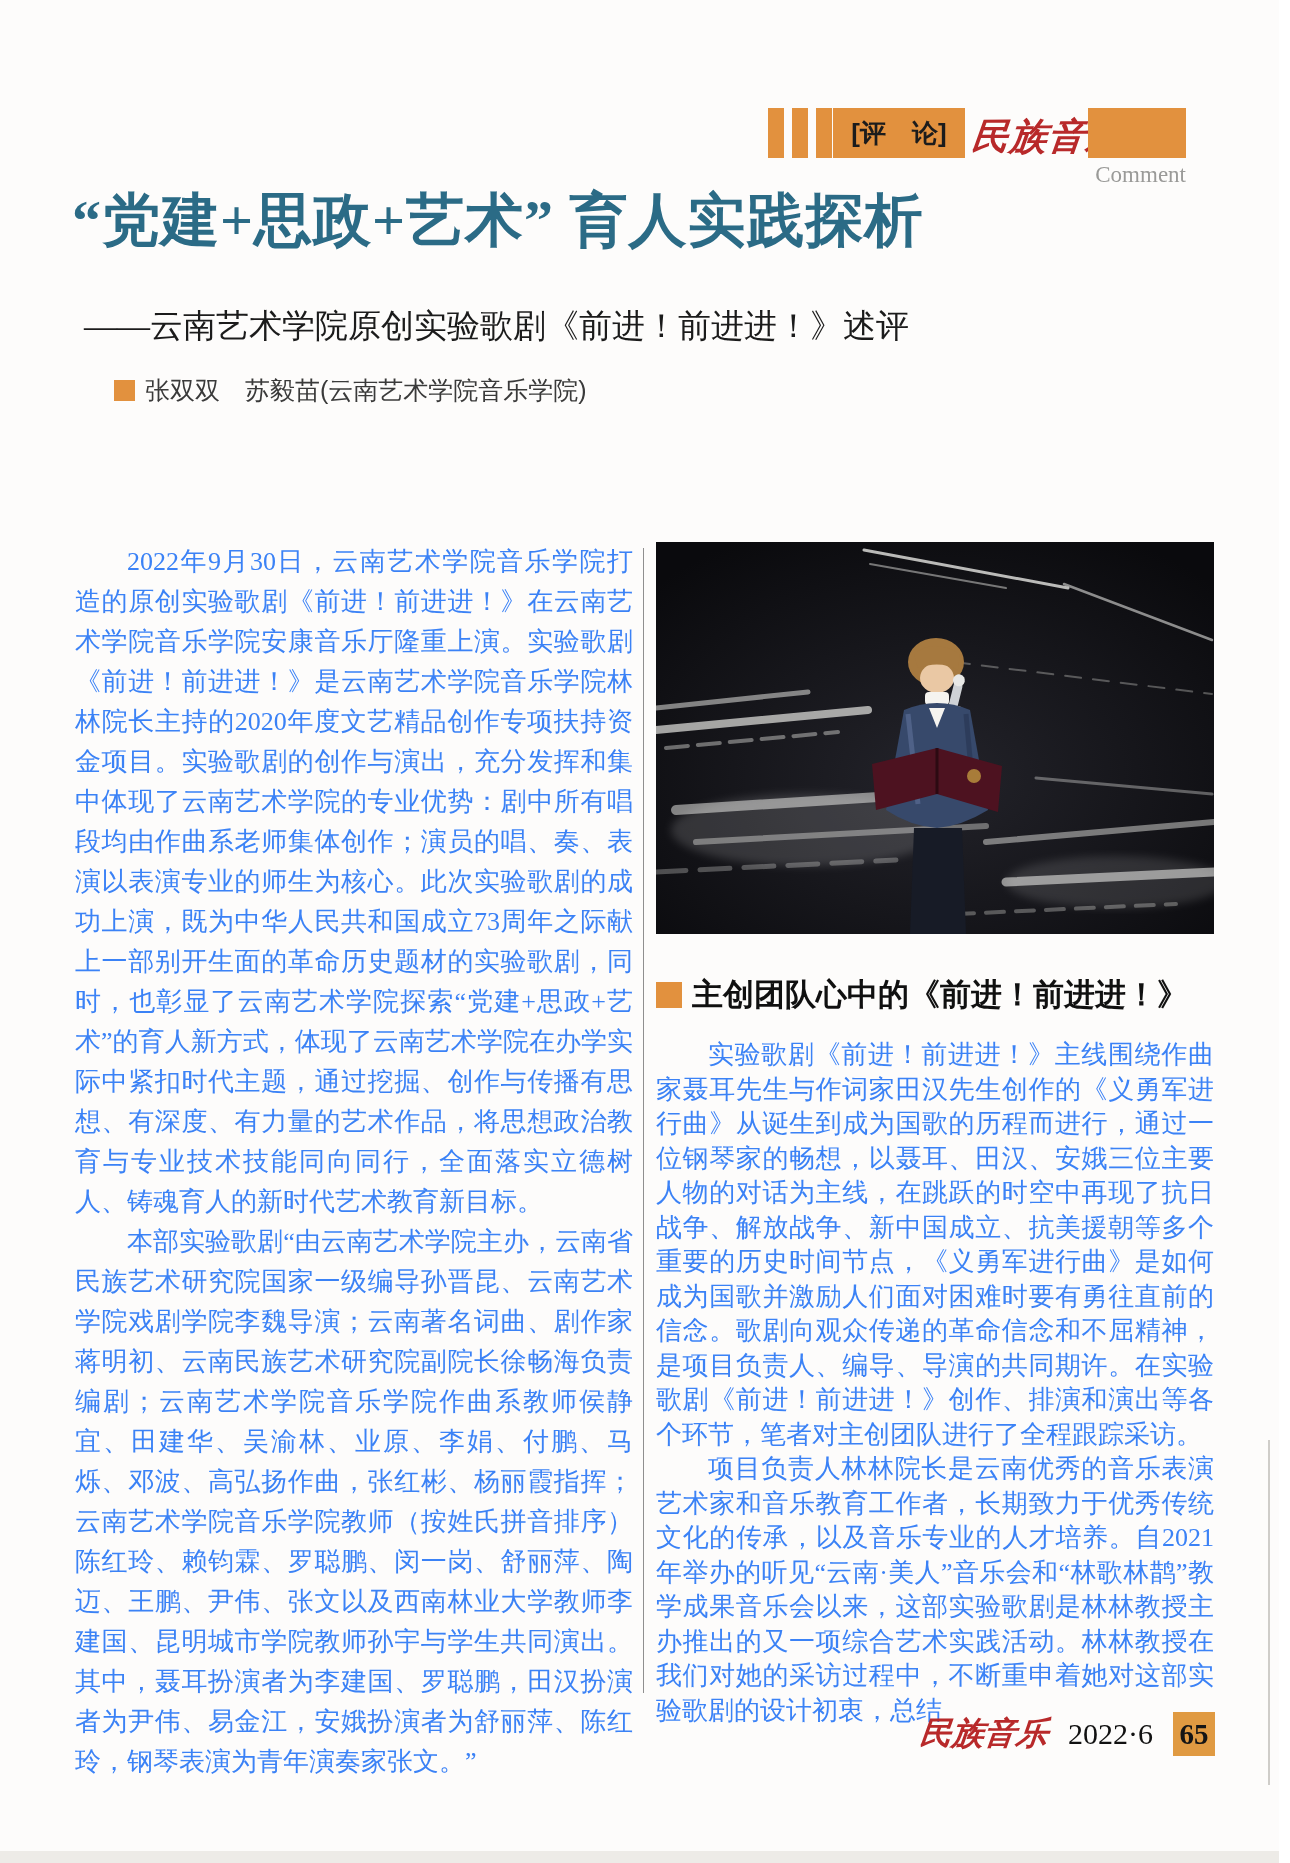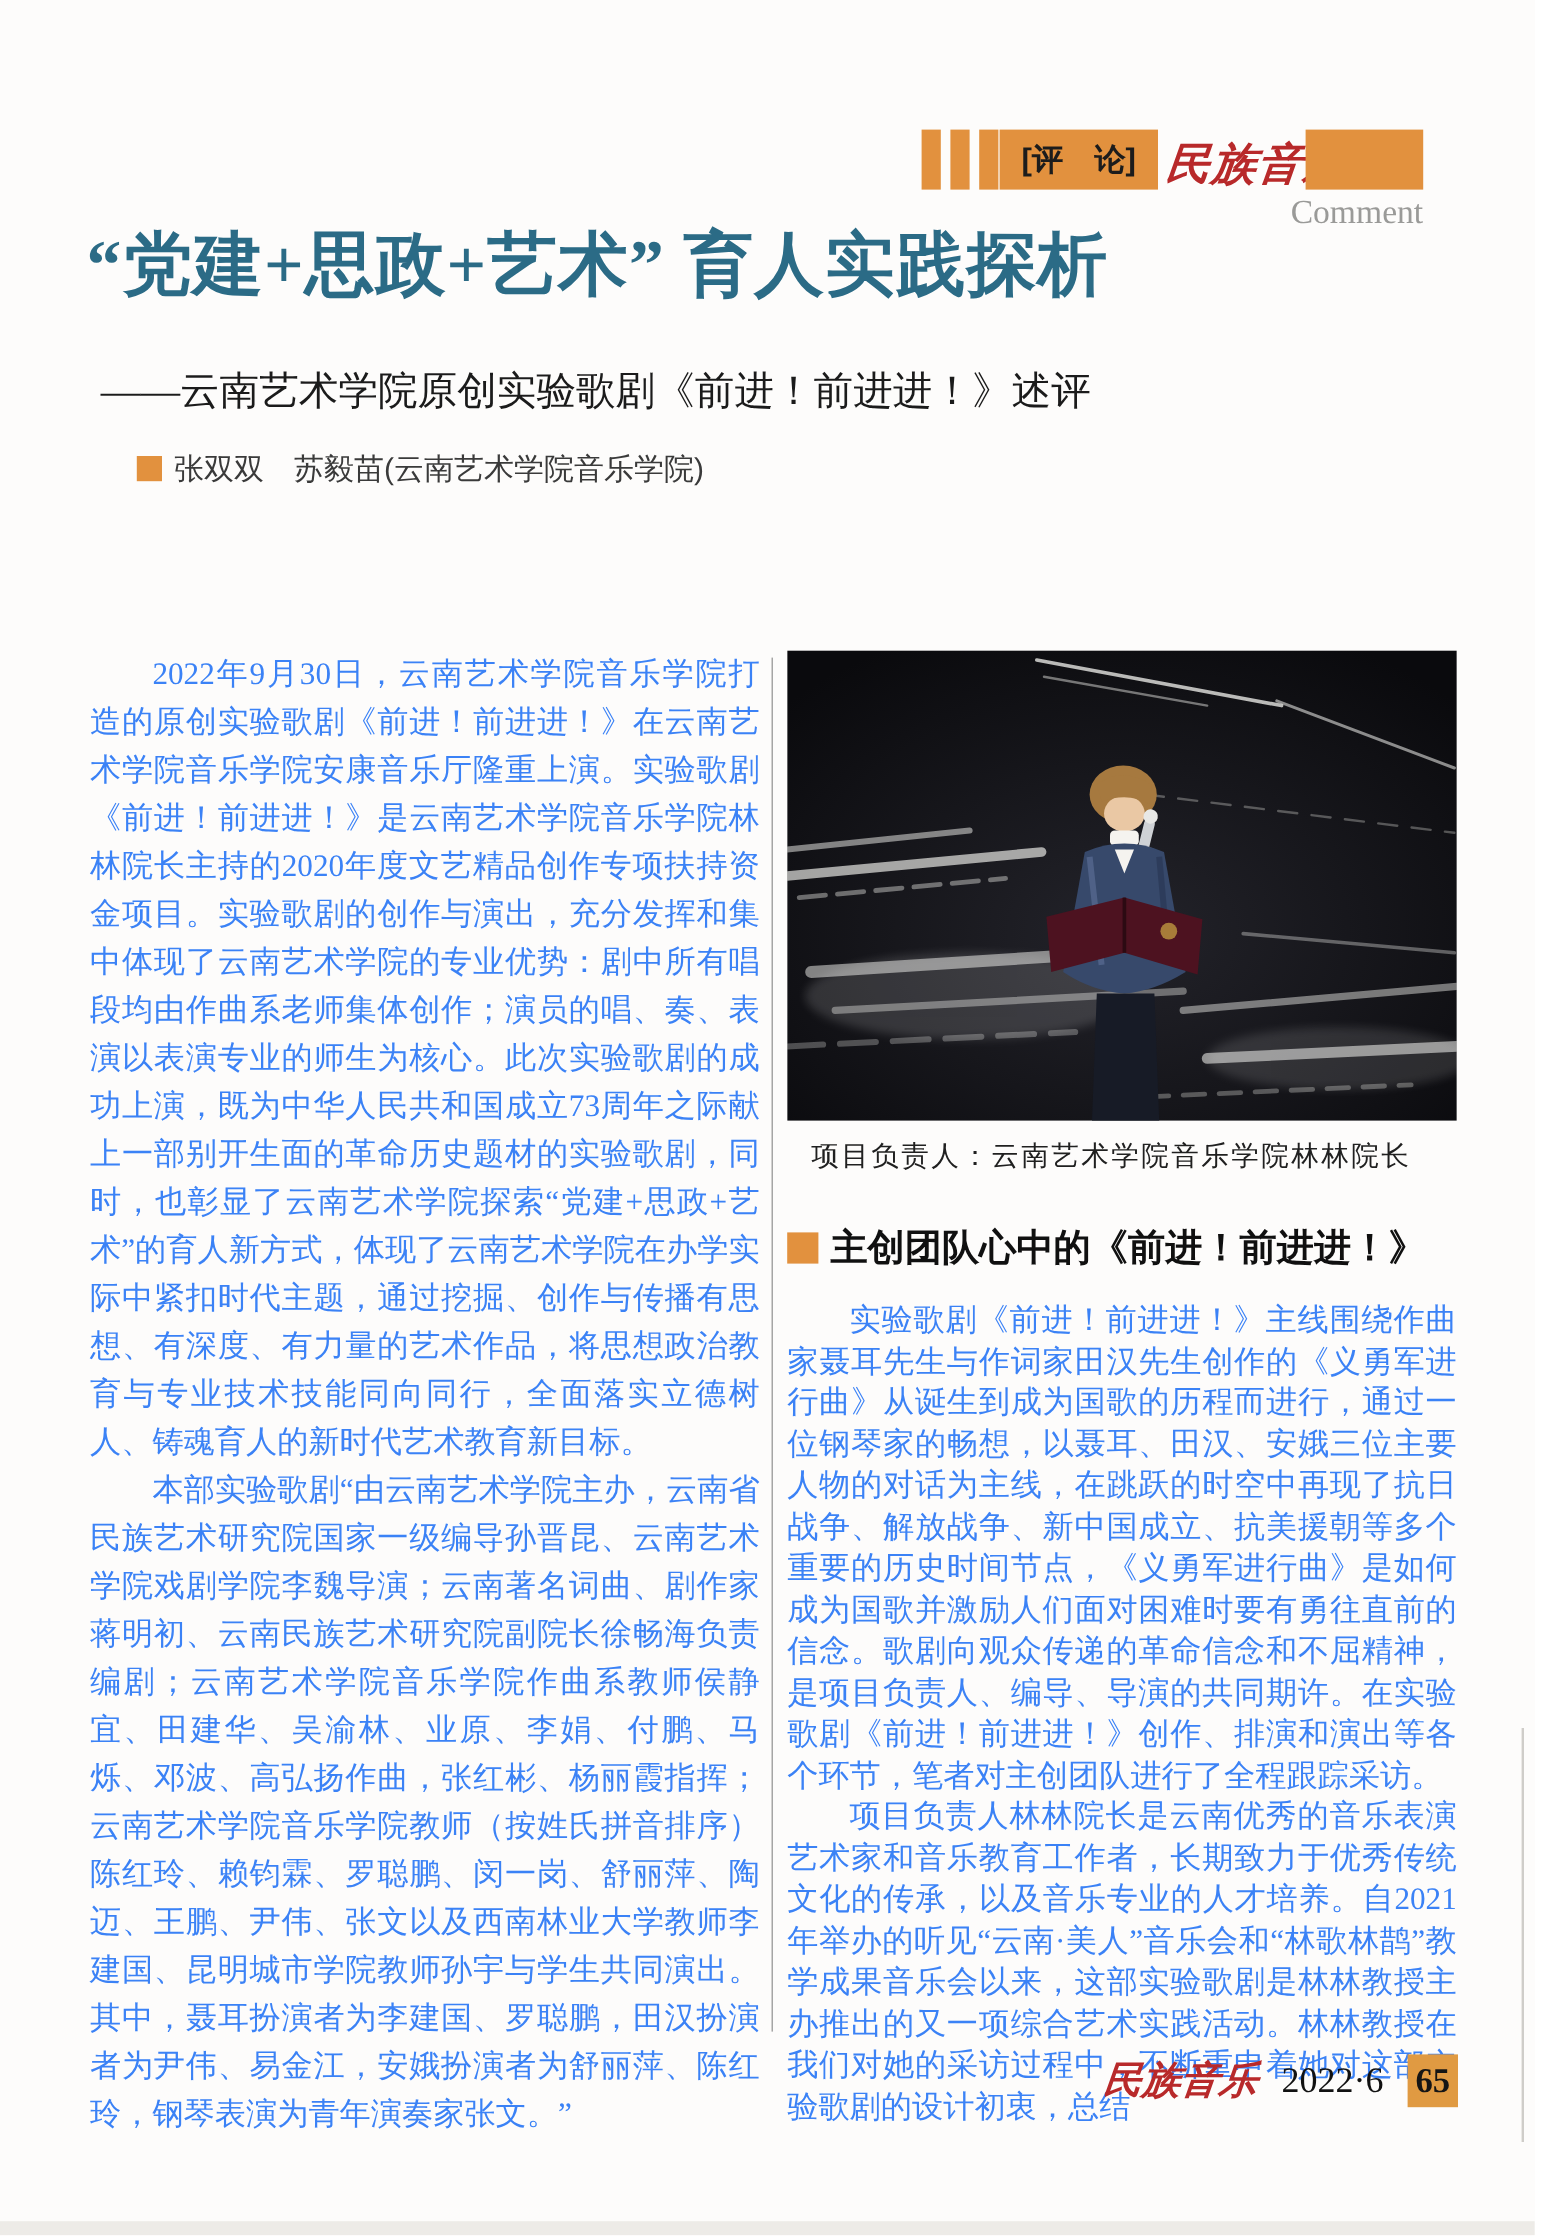--- a/index.html
+++ b/index.html
@@ -10,21 +10,21 @@
   .bars{position:absolute;left:768px;top:108px;display:flex;gap:8px;}
   .bar{width:16px;height:50px;background:#e2913e;}
   .cat-box{position:absolute;left:833px;top:108px;width:132px;height:50px;background:#e2913e;
            display:flex;align-items:center;justify-content:center;
            font-family:"Liberation Sans", sans-serif;font-size:26px;font-weight:600;color:#1c1c1c;}
   .script-logo{color:#b8292a;font-family:"Liberation Serif", serif;font-style:italic;font-weight:bold;
            transform:skewX(-6deg);}
   .logo-top{position:absolute;left:972px;top:112px;font-size:37px;letter-spacing:1px;}
   .head-rect{position:absolute;left:1088px;top:108px;width:98px;height:50px;background:#e2913e;}
   .comment-en{position:absolute;left:1028px;top:162px;width:158px;text-align:right;
-           color:#9a9a98;font-size:28px;font-family:"Liberation Serif", serif;}
+           color:#9a9a98;font-size:23px;font-family:"Liberation Serif", serif;}
 
   
   .title{position:absolute;left:72px;top:182px;margin:0;white-space:nowrap;
          font-size:58px;font-weight:900;color:#2b6b86;letter-spacing:1px;
          font-family:"Liberation Serif", serif;}
   .subtitle{position:absolute;left:84px;top:304px;font-size:33px;color:#1b1b1b;white-space:nowrap;
          font-family:"Liberation Serif", serif;}
   .authors{position:absolute;left:75px;top:374px;display:flex;align-items:center;gap:10px;
          font-family:"Liberation Sans", sans-serif;font-size:25px;color:#3a3a3a;padding-left:39px;}
   .sq{width:21px;height:21px;background:#e2913e;flex:0 0 auto;}
@@ -139,21 +139,20 @@
           <path d="M252,172 L262,262" stroke="#55688e" stroke-width="5" fill="none" opacity="0.8"></path>
           <path d="M310,172 L318,260" stroke="#2a3a58" stroke-width="5" fill="none" opacity="0.8"></path>
           <path d="M273,166 L281,186 L289,166 Z" fill="#f5f3ef"></path>
           <path d="M216,222 L281,206 L346,224 L342,270 L281,252 L220,268 Z" fill="#4d1220"></path>
           <path d="M281,206 L281,252" stroke="#2c0a12" stroke-width="3"></path>
           <circle cx="318" cy="234" r="7" fill="#b98f3e" opacity="0.85"></circle>
           <path d="M258,286 L306,286 L310,392 L254,392 Z" fill="#171b26"></path>
         </g>
       </svg>
     </figure>
-    <figcaption class="caption">项目负责人：云南艺术学院音乐学院林林院长</figcaption>
 
     <h2 class="section">
       <span class="sq2"></span>
       <span>主创团队心中的《前进！前进进！》</span>
     </h2>
 
     <p class="rt rt1">实验歌剧《前进！前进进！》主线围绕作曲家聂耳先生与作词家田汉先生创作的《义勇军进行曲》从诞生到成为国歌的历程而进行，通过一位钢琴家的畅想，以聂耳、田汉、安娥三位主要人物的对话为主线，在跳跃的时空中再现了抗日战争、解放战争、新中国成立、抗美援朝等多个重要的历史时间节点，《义勇军进行曲》是如何成为国歌并激励人们面对困难时要有勇往直前的信念。歌剧向观众传递的革命信念和不屈精神，是项目负责人、编导、导演的共同期许。在实验歌剧《前进！前进进！》创作、排演和演出等各个环节，笔者对主创团队进行了全程跟踪采访。</p>
     <p class="rt rt2">项目负责人林林院长是云南优秀的音乐表演艺术家和音乐教育工作者，长期致力于优秀传统文化的传承，以及音乐专业的人才培养。自2021年举办的听见“云南·美人”音乐会和“林歌林鹊”教学成果音乐会以来，这部实验歌剧是林林教授主办推出的又一项综合艺术实践活动。林林教授在我们对她的采访过程中，不断重申着她对这部实验歌剧的设计初衷，总结</p>
   </div>
 

